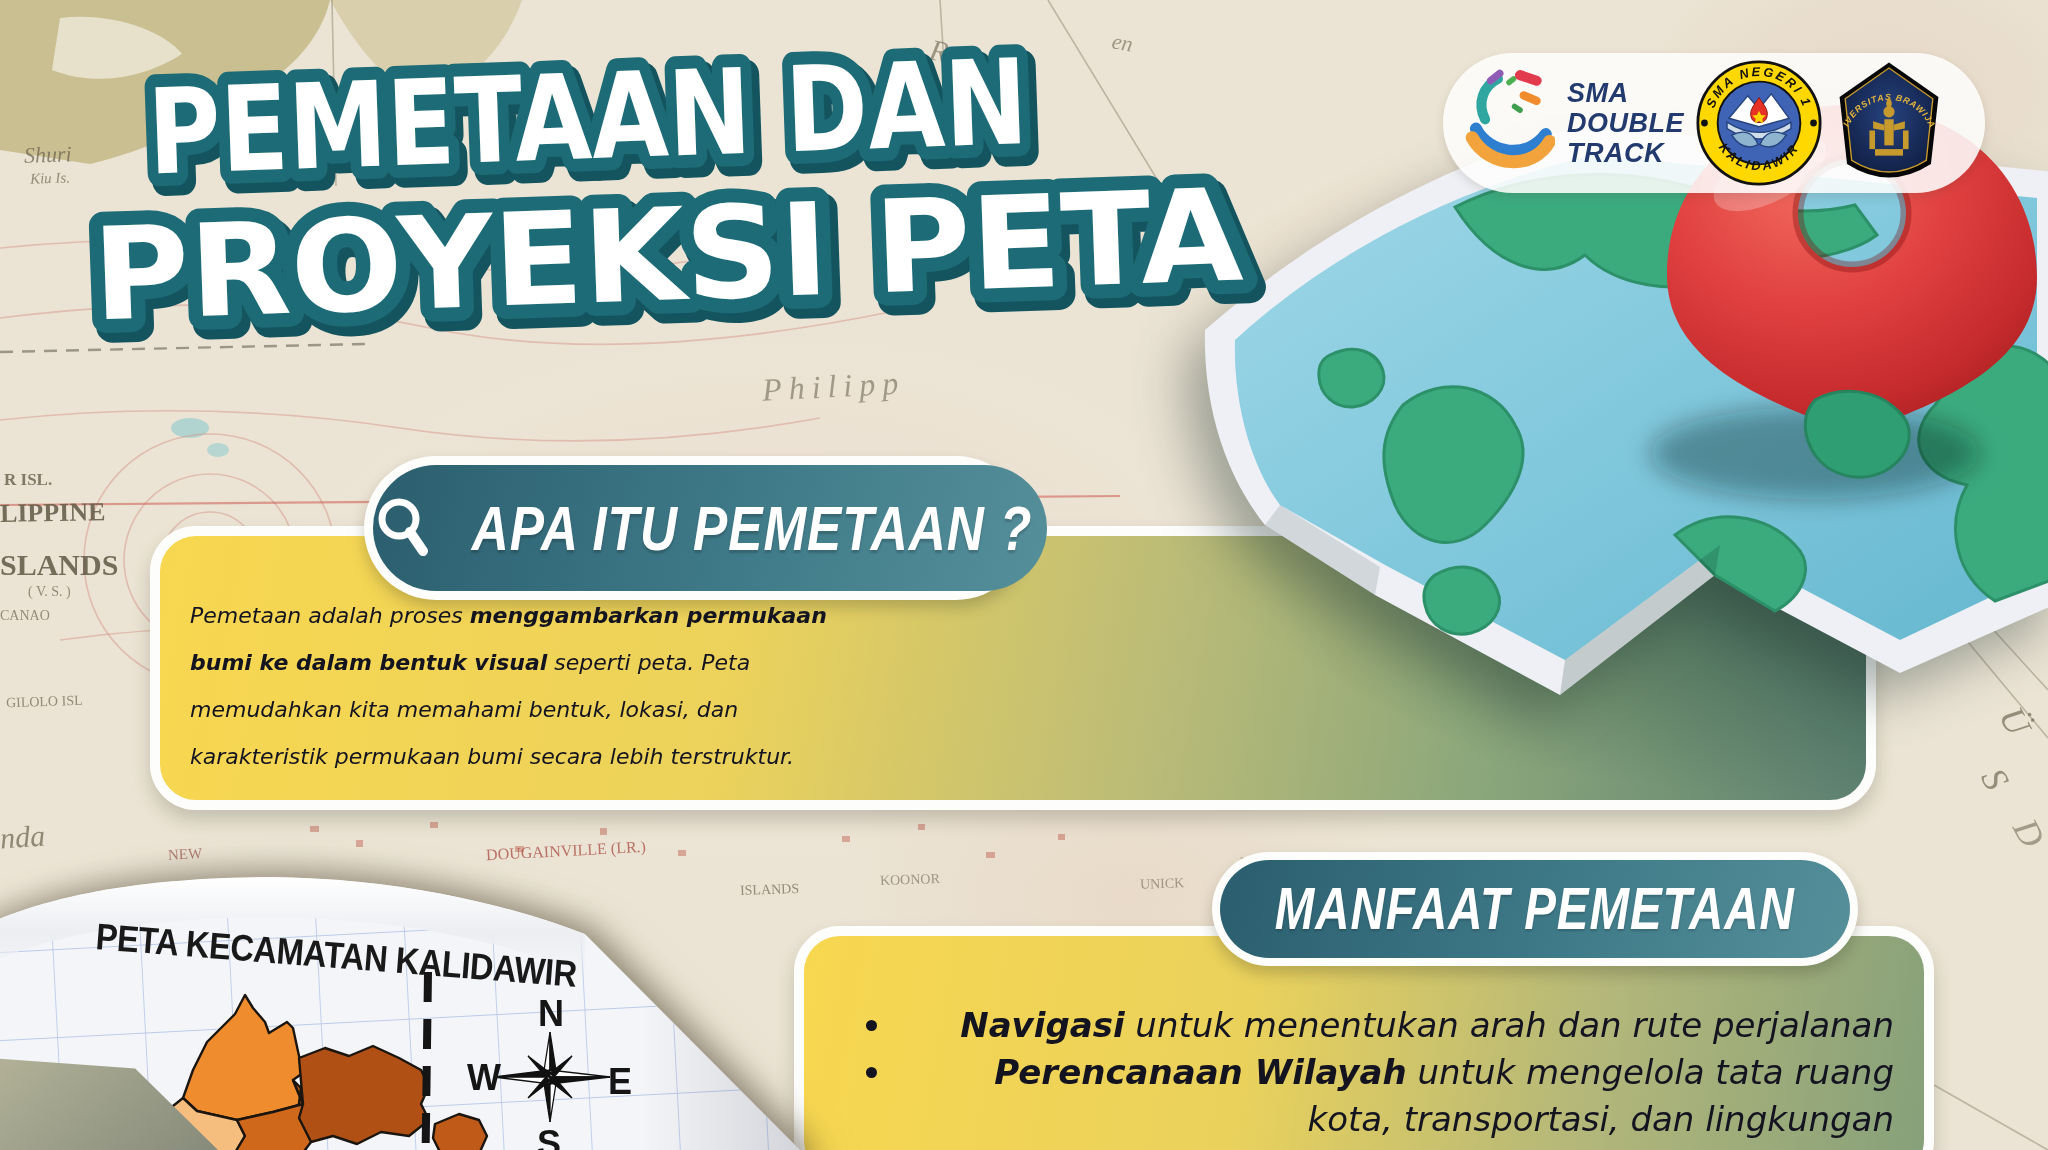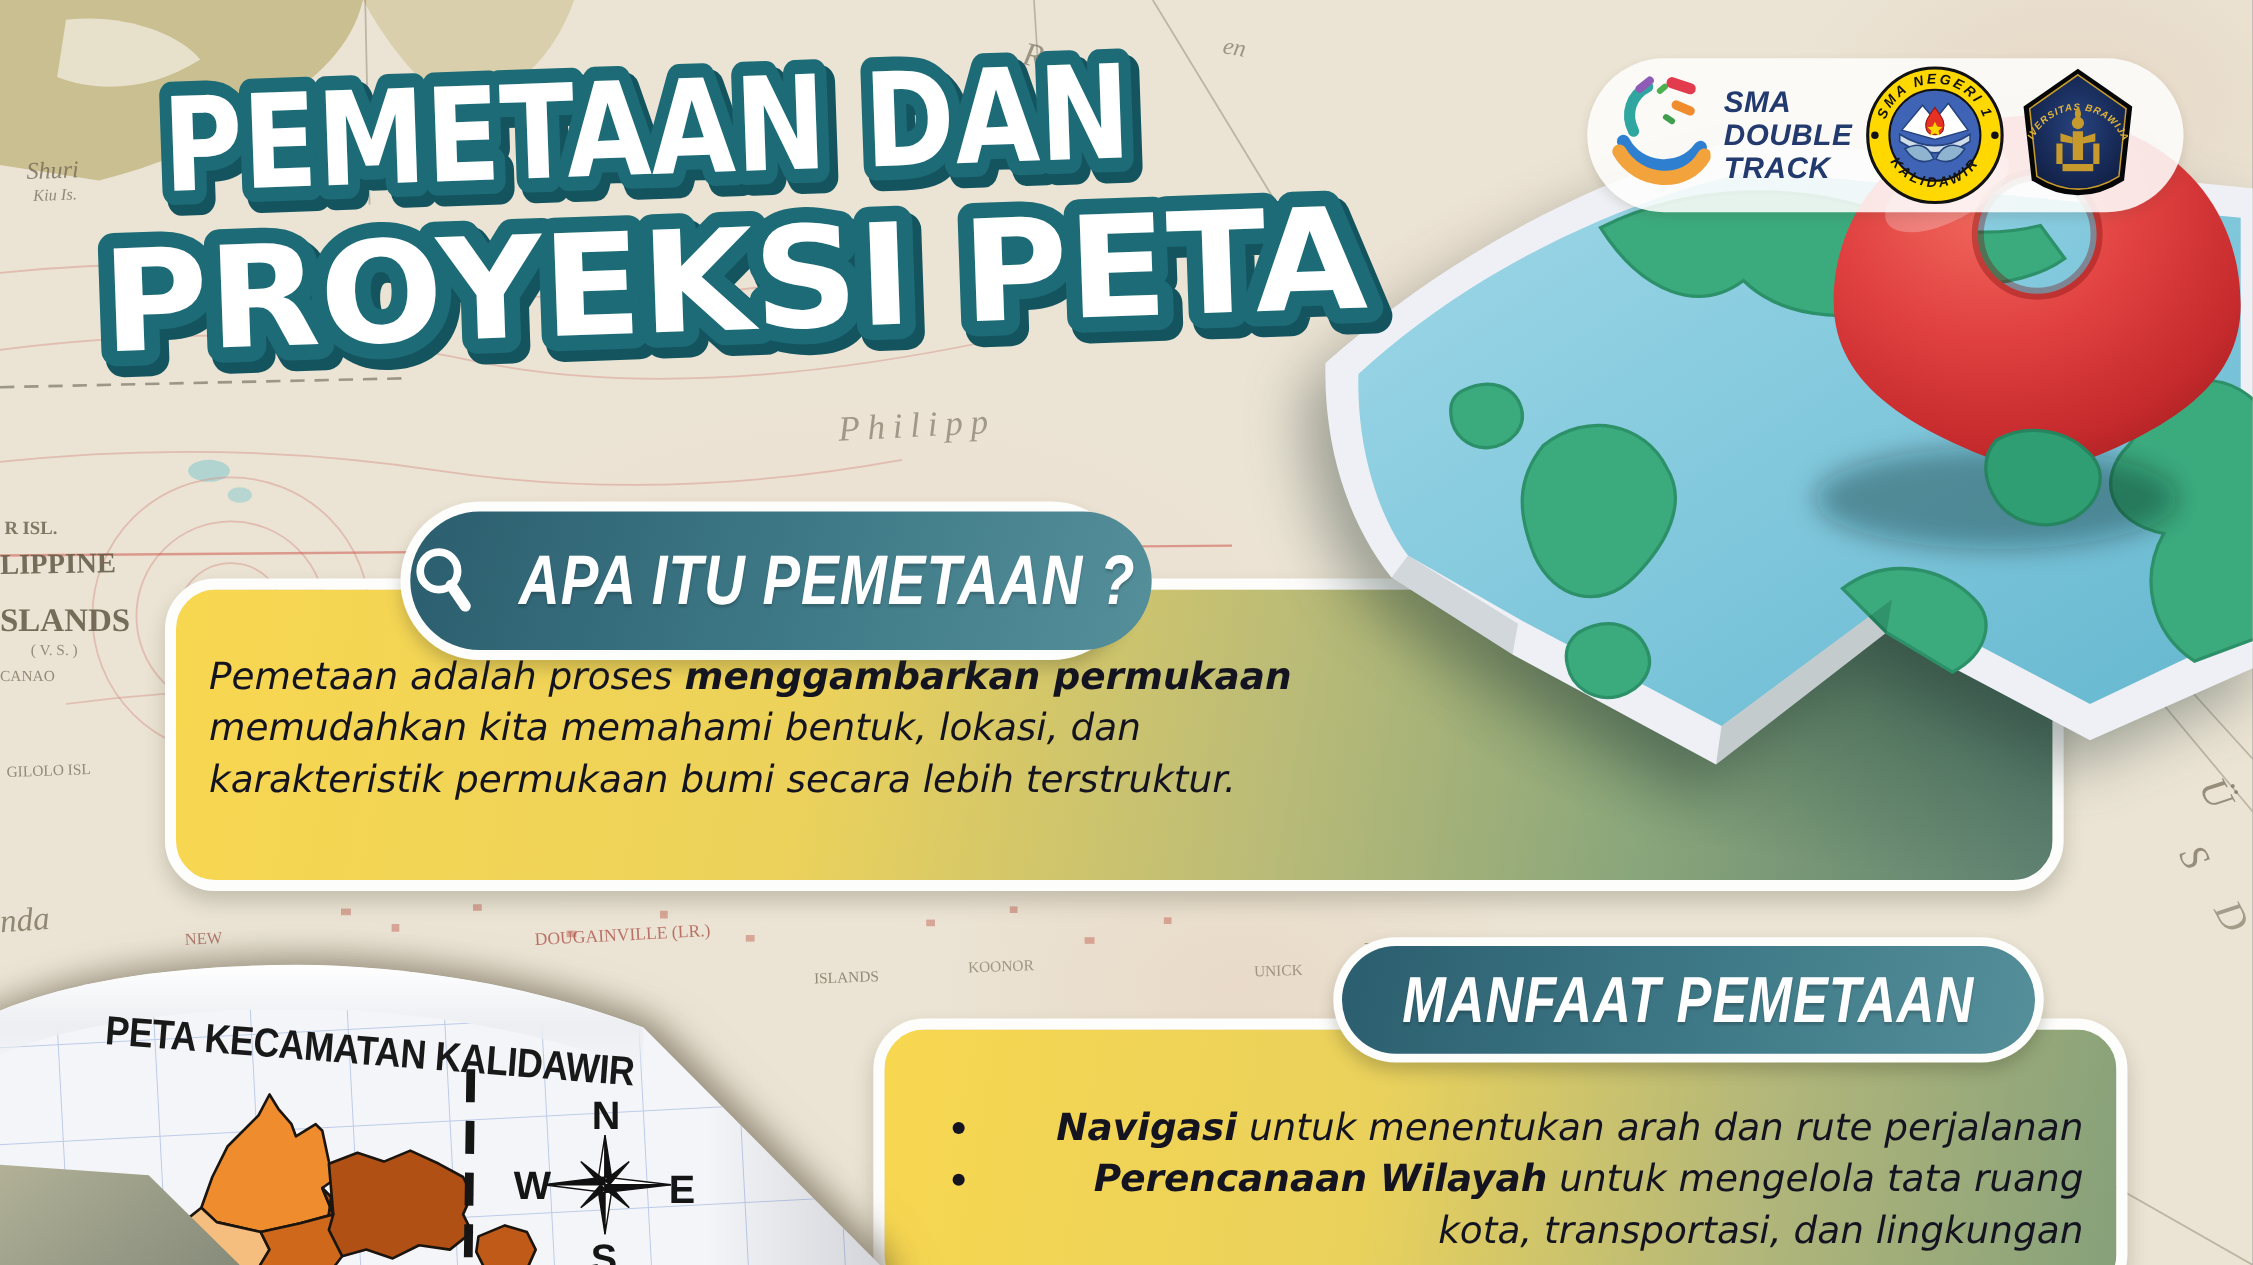--- a/index.html
+++ b/index.html
@@ -41,21 +41,21 @@
   
   .card{z-index:2;border:10px solid #fdfdfc;border-radius:46px;
         box-shadow:0 10px 18px rgba(60,60,40,.22);}
   .card1{left:150px;top:526px;width:1706px;height:264px;
      background:
        radial-gradient(900px 420px at 96% 0%, rgba(15,55,48,.55), rgba(15,55,48,0) 62%),
        linear-gradient(100deg,#f8d750 0%,#ecd25b 34%,#bcbc77 58%,#8aa67b 78%,#5d8070 100%);}
   .card2{left:794px;top:926px;width:1120px;height:240px;
      background:linear-gradient(100deg,#f8d750 0%,#e9d15c 40%,#b3b77a 70%,#86a07a 100%);}
   .card-text{position:absolute;left:30px;top:56px;width:1180px;z-index:3;
-     color:#141420;font-size:34px;line-height:47px;}
+     color:#141420;font-size:22px;line-height:47px;}
   .card-text b{font-weight:700;}
   .bullets{position:absolute;left:60px;top:66px;width:1030px;margin:0;padding:0;
      list-style:none;color:#141420;font-size:34px;line-height:47px;}
   .bullets li{position:relative;padding-left:36px;text-align:right;}
   .bullets li::before{content:"";position:absolute;left:2px;top:18px;width:11px;height:11px;
      border-radius:50%;background:#141420;}
   
   #map3d{position:absolute;left:1115px;top:55px;z-index:3;
          filter:drop-shadow(-20px 26px 26px rgba(40,60,55,.4));}
   
@@ -132,20 +132,21 @@
       <span class="bg-label" style="left: 930px; top: 34px; font-size: 30px; color: rgba(105, 96, 76, 0.6); font-style: italic; transform: rotate(12deg);">R</span>
       <span class="bg-label" style="left: 1112px; top: 30px; font-size: 22px; color: rgba(105, 96, 76, 0.6); font-style: italic; transform: rotate(10deg);">en</span>
       <span class="bg-label" style="left: 1986px; top: 758px; font-size: 36px; color: rgba(105, 96, 76, 0.65); font-style: italic; transform: rotate(62deg);">S</span>
       <span class="bg-label" style="left: 2002px; top: 700px; font-size: 36px; color: rgba(105, 96, 76, 0.65); font-style: italic; transform: rotate(62deg);">Ü</span>
       <span class="bg-label" style="left: 2016px; top: 812px; font-size: 36px; color: rgba(105, 96, 76, 0.55); font-style: italic; transform: rotate(62deg);">D</span>
     </div>
 
   <div class="abs card card1">
     <div class="card-text" id="card1-text">
         <div><span>Pemetaan adalah proses </span><b>menggambarkan permukaan</b></div>
+        <div><b>bumi ke dalam bentuk visual</b><span> seperti peta. Peta</span></div>
         <div><span>memudahkan kita memahami bentuk, lokasi, dan</span></div>
         <div><span>karakteristik permukaan bumi secara lebih terstruktur.</span></div>
       </div>
   </div>
 
   <svg id="map3d" width="950" height="660" viewBox="0 0 950 660">
     <defs>
       <radialGradient id="pinGrad" cx="38%" cy="24%" r="85%">
         <stop offset="0%" stop-color="#f26a5e"></stop>
           <stop offset="45%" stop-color="#e04040"></stop>

